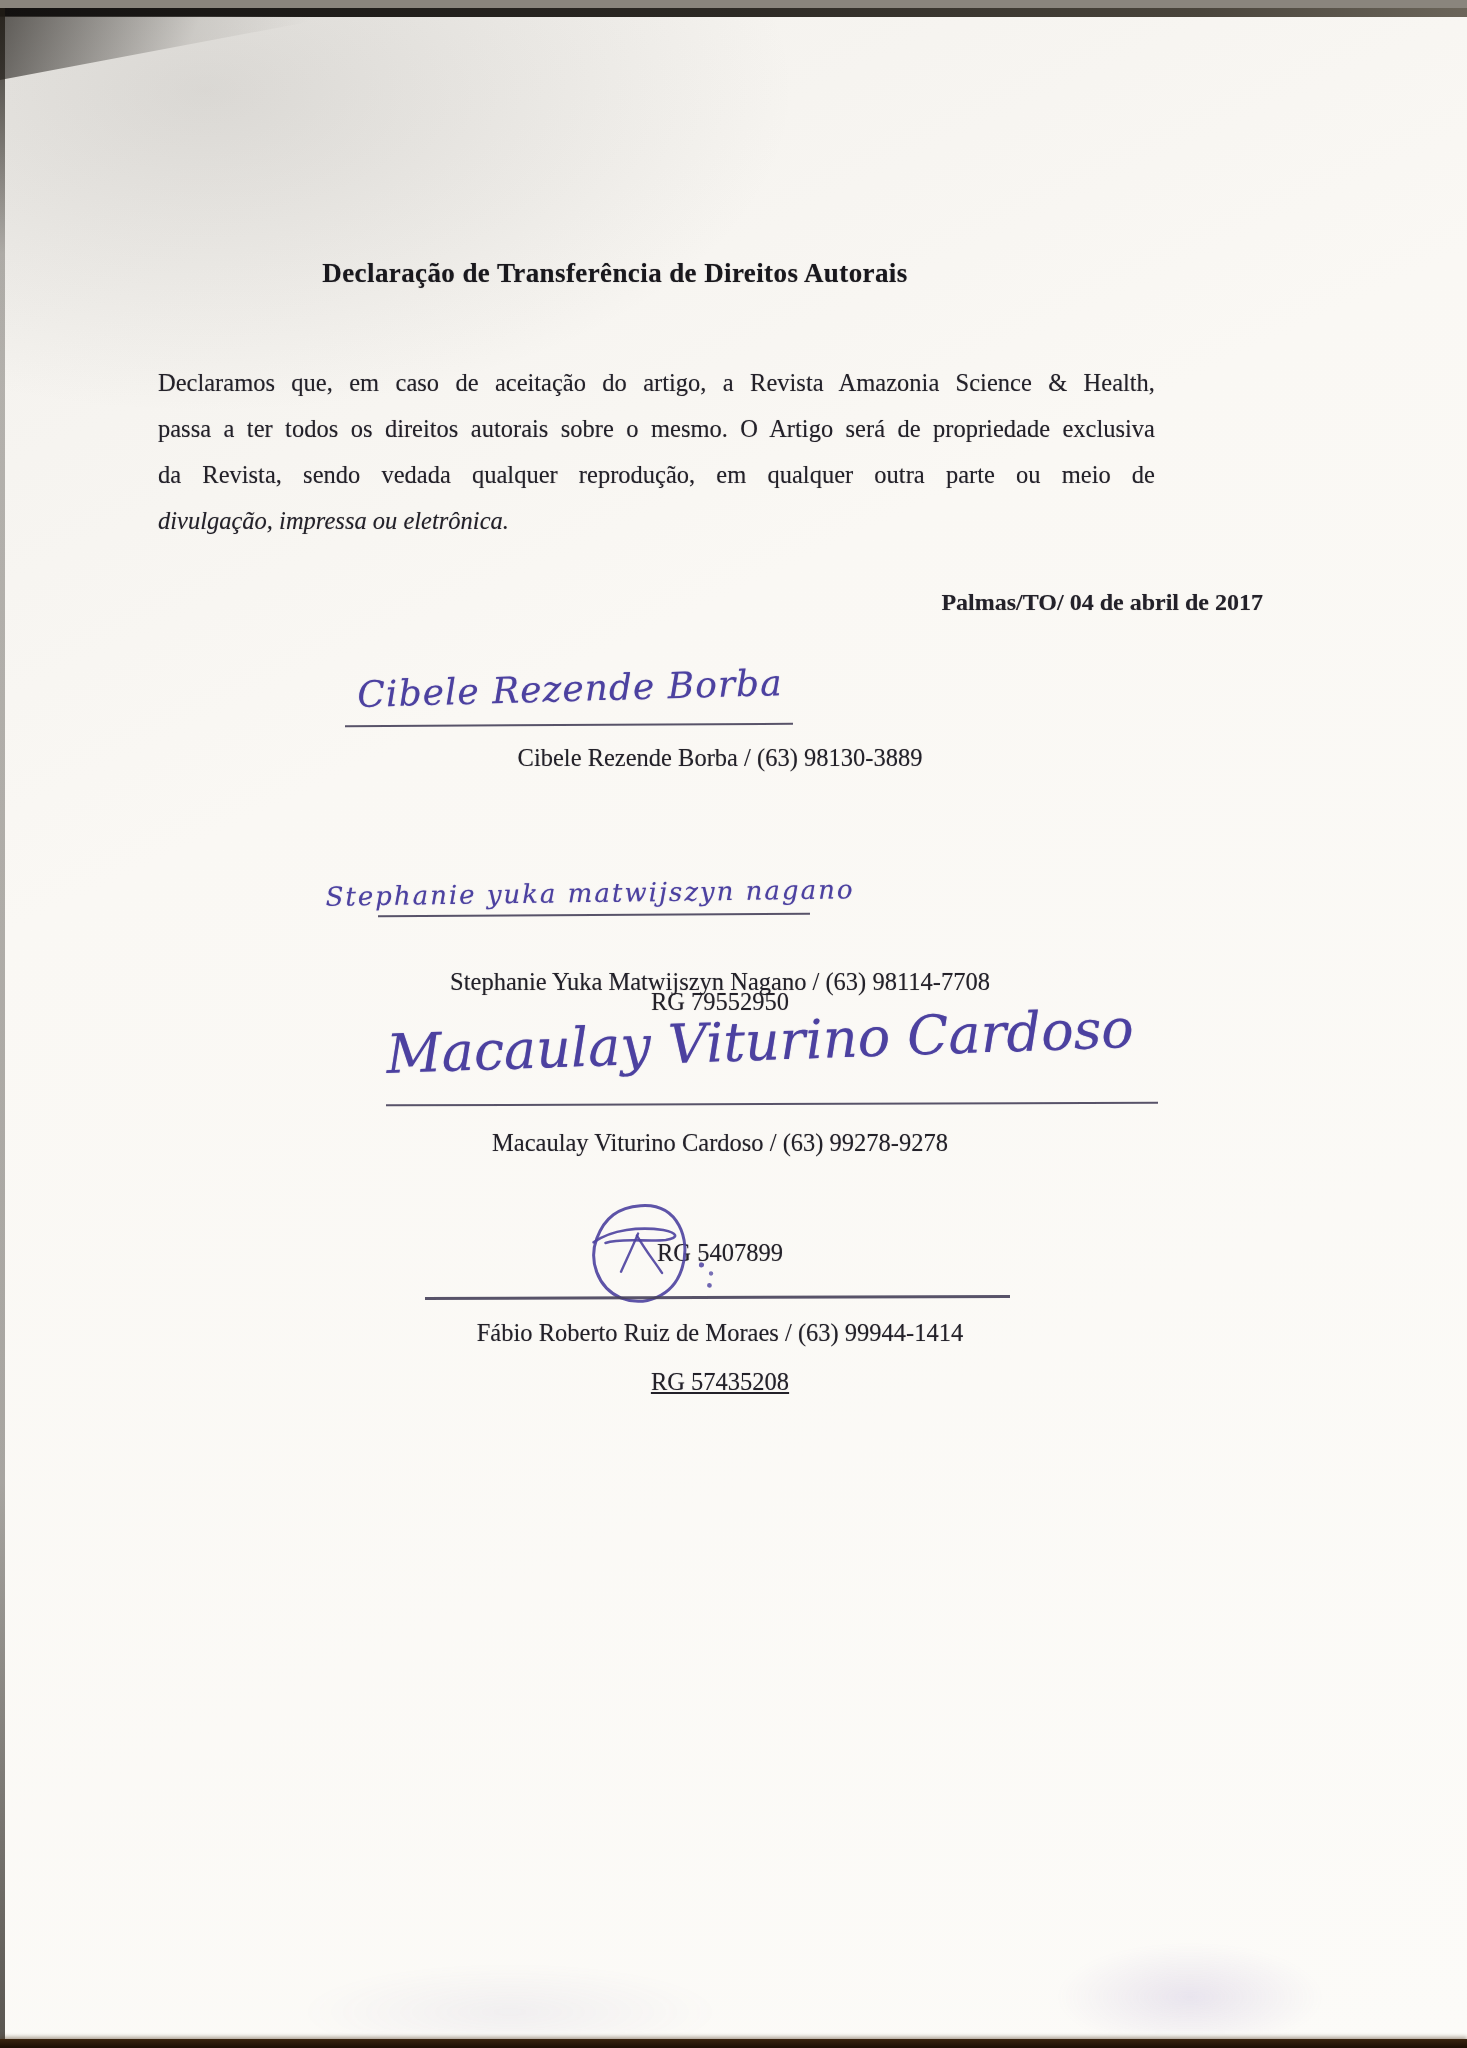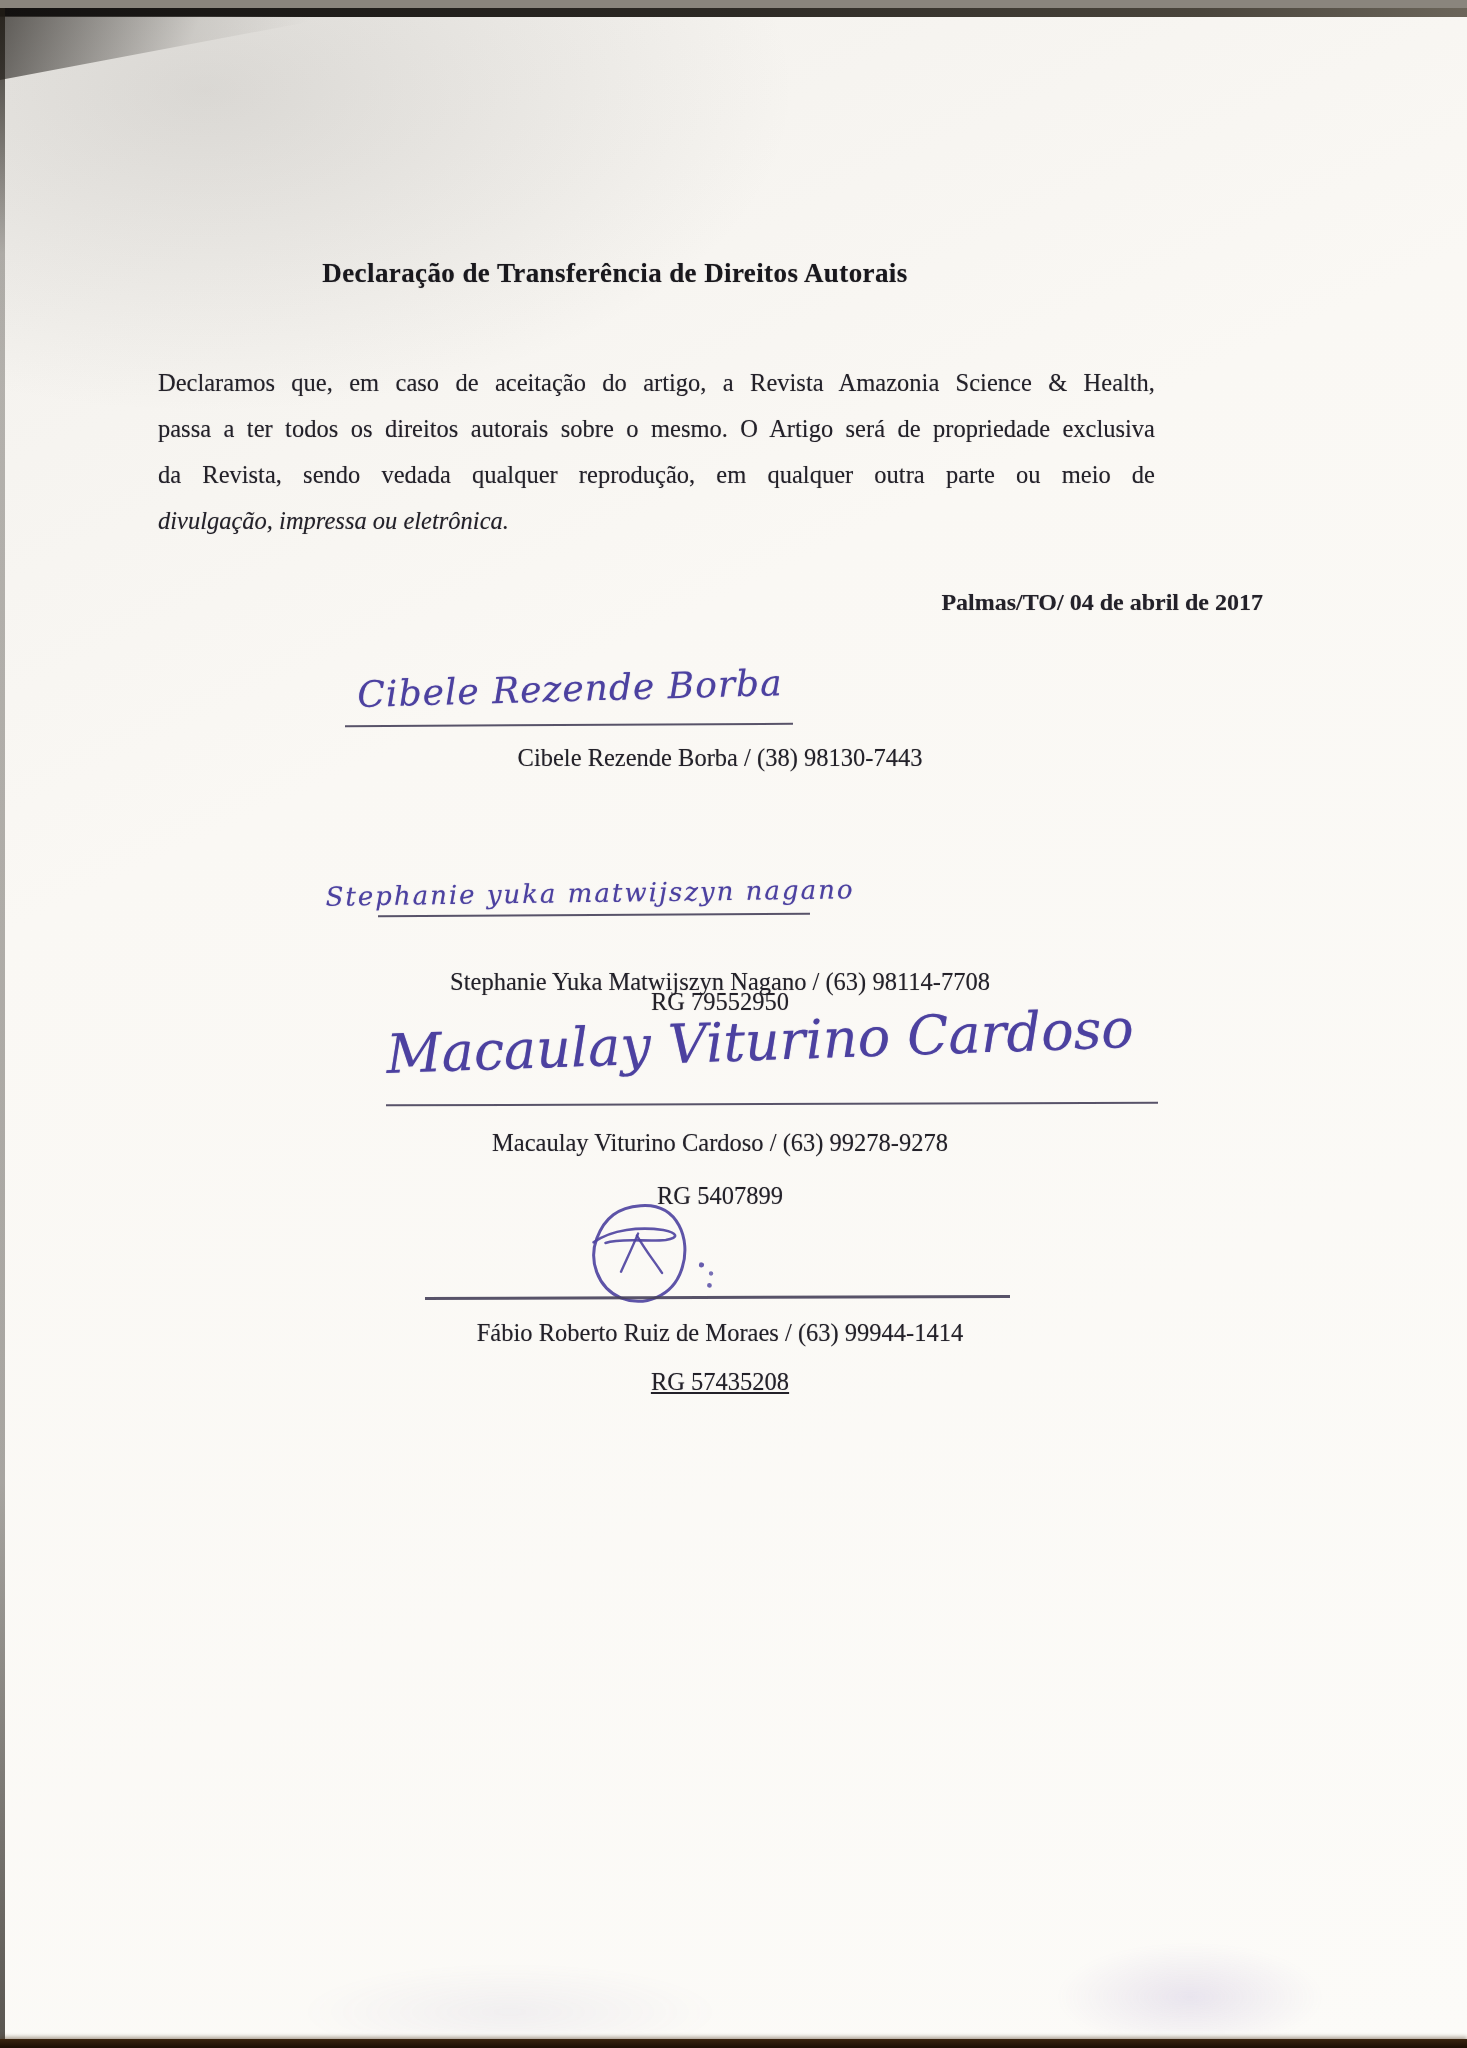--- a/index.html
+++ b/index.html
@@ -89,21 +89,21 @@
   .line-2 { left: 378px; top: 906px; width: 432px; transform: rotate(-0.3deg); }
   .line-3 { left: 386px; top: 1095px; width: 772px; transform: rotate(-0.2deg); }
   .line-4 { left: 425px; top: 1288px; width: 585px; height: 2.5px; transform: rotate(-0.2deg); }
   .typed {
     position: absolute; left: 160px; width: 1120px;
     text-align: center; font-size: 24.5px;
     text-shadow: 0 0 1px rgba(35,32,40,0.35);
   }
   .typed-1 { top: 736px; } .rg-1 { top: 788px; }
   .typed-2 { top: 960px; } .rg-2 { top: 980px; }
-  .typed-3 { top: 1121px; } .rg-3 { top: 1174px; font-family: Liberation Serif, serif; }
+  .typed-3 { top: 1121px; } .rg-3 { top: 1231px; font-family: Liberation Serif, serif; }
   .typed-4 { top: 1311px; } .rg-4 { top: 1360px; text-decoration: underline; }
 
   .rubric {
     position: absolute; left: 566px; top: 1192px;
     transform: rotate(3deg);
   }
 </style>
 </head>
 <body>
 
@@ -122,21 +122,21 @@
     <div class="pline">Declaramos que, em caso de aceitação do artigo, a Revista Amazonia Science &amp; Health,</div>
     <div class="pline">passa a ter todos os direitos autorais sobre o mesmo. O Artigo será de propriedade exclusiva</div>
     <div class="pline">da Revista, sendo vedada qualquer reprodução, em qualquer outra parte ou meio de</div>
     <div class="pline">divulgação, impressa ou eletrônica.</div>
   </div>
 
   <div class="dateline">Palmas/TO/ 04 de abril de 2017</div>
 
   <div class="hand hand-1">Cibele Rezende Borba</div>
   <div class="sig-line line-1"></div>
-  <div class="typed typed-1">Cibele Rezende Borba / (38) 98130-7443</div>
+  <div class="typed typed-1">Cibele Rezende Borba / (63) 98130-3889</div>
 
   <div class="hand hand-2">Stephanie yuka matwijszyn nagano</div>
   <div class="sig-line line-2"></div>
   <div class="typed typed-2">Stephanie Yuka Matwijszyn Nagano / (63) 98114-7708</div>
   <div class="typed rg-2">RG 79552950</div>
 
   <div class="hand hand-3">Macaulay Viturino Cardoso</div>
   <div class="sig-line line-3"></div>
   <div class="typed typed-3">Macaulay Viturino Cardoso / (63) 99278-9278</div>
   <div class="typed rg-3">RG 5407899</div>

